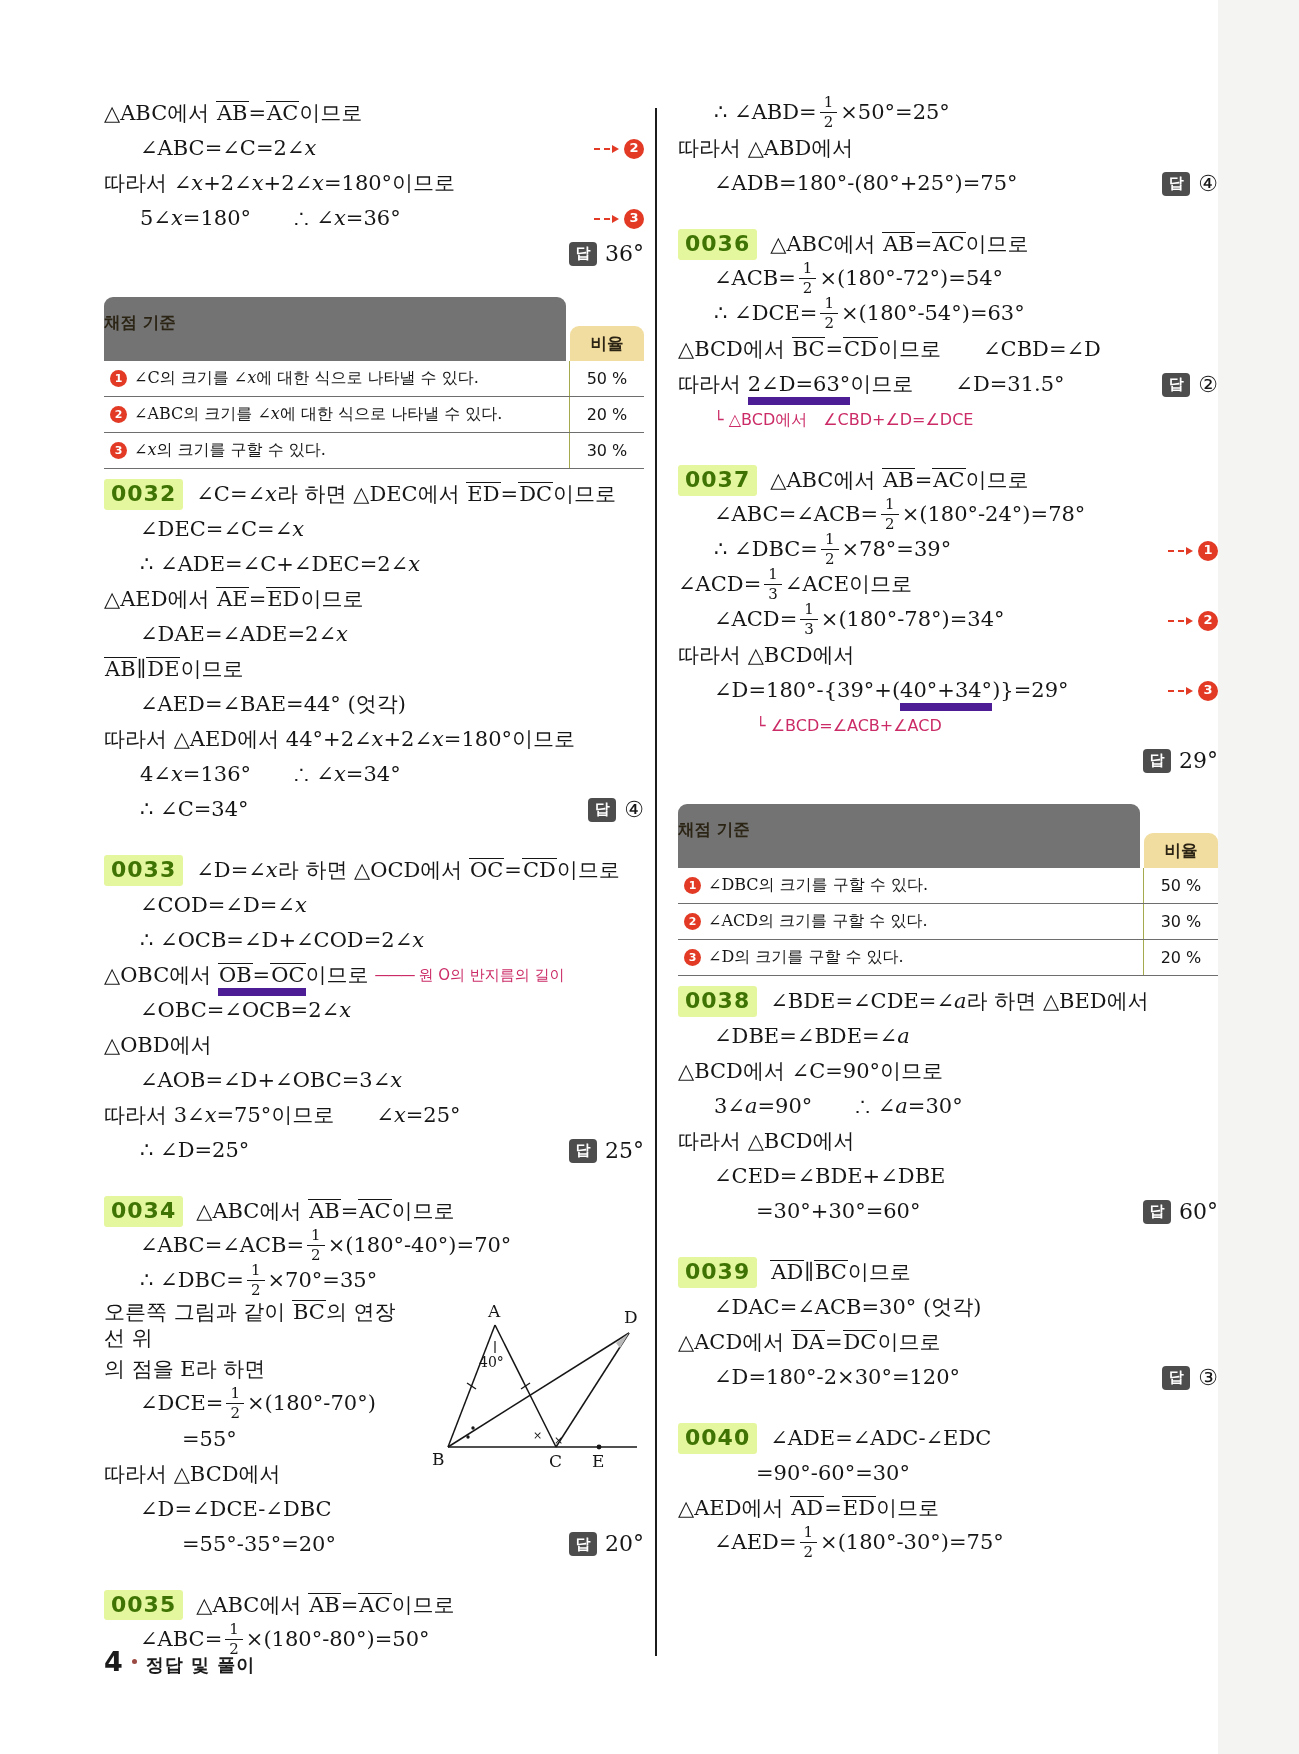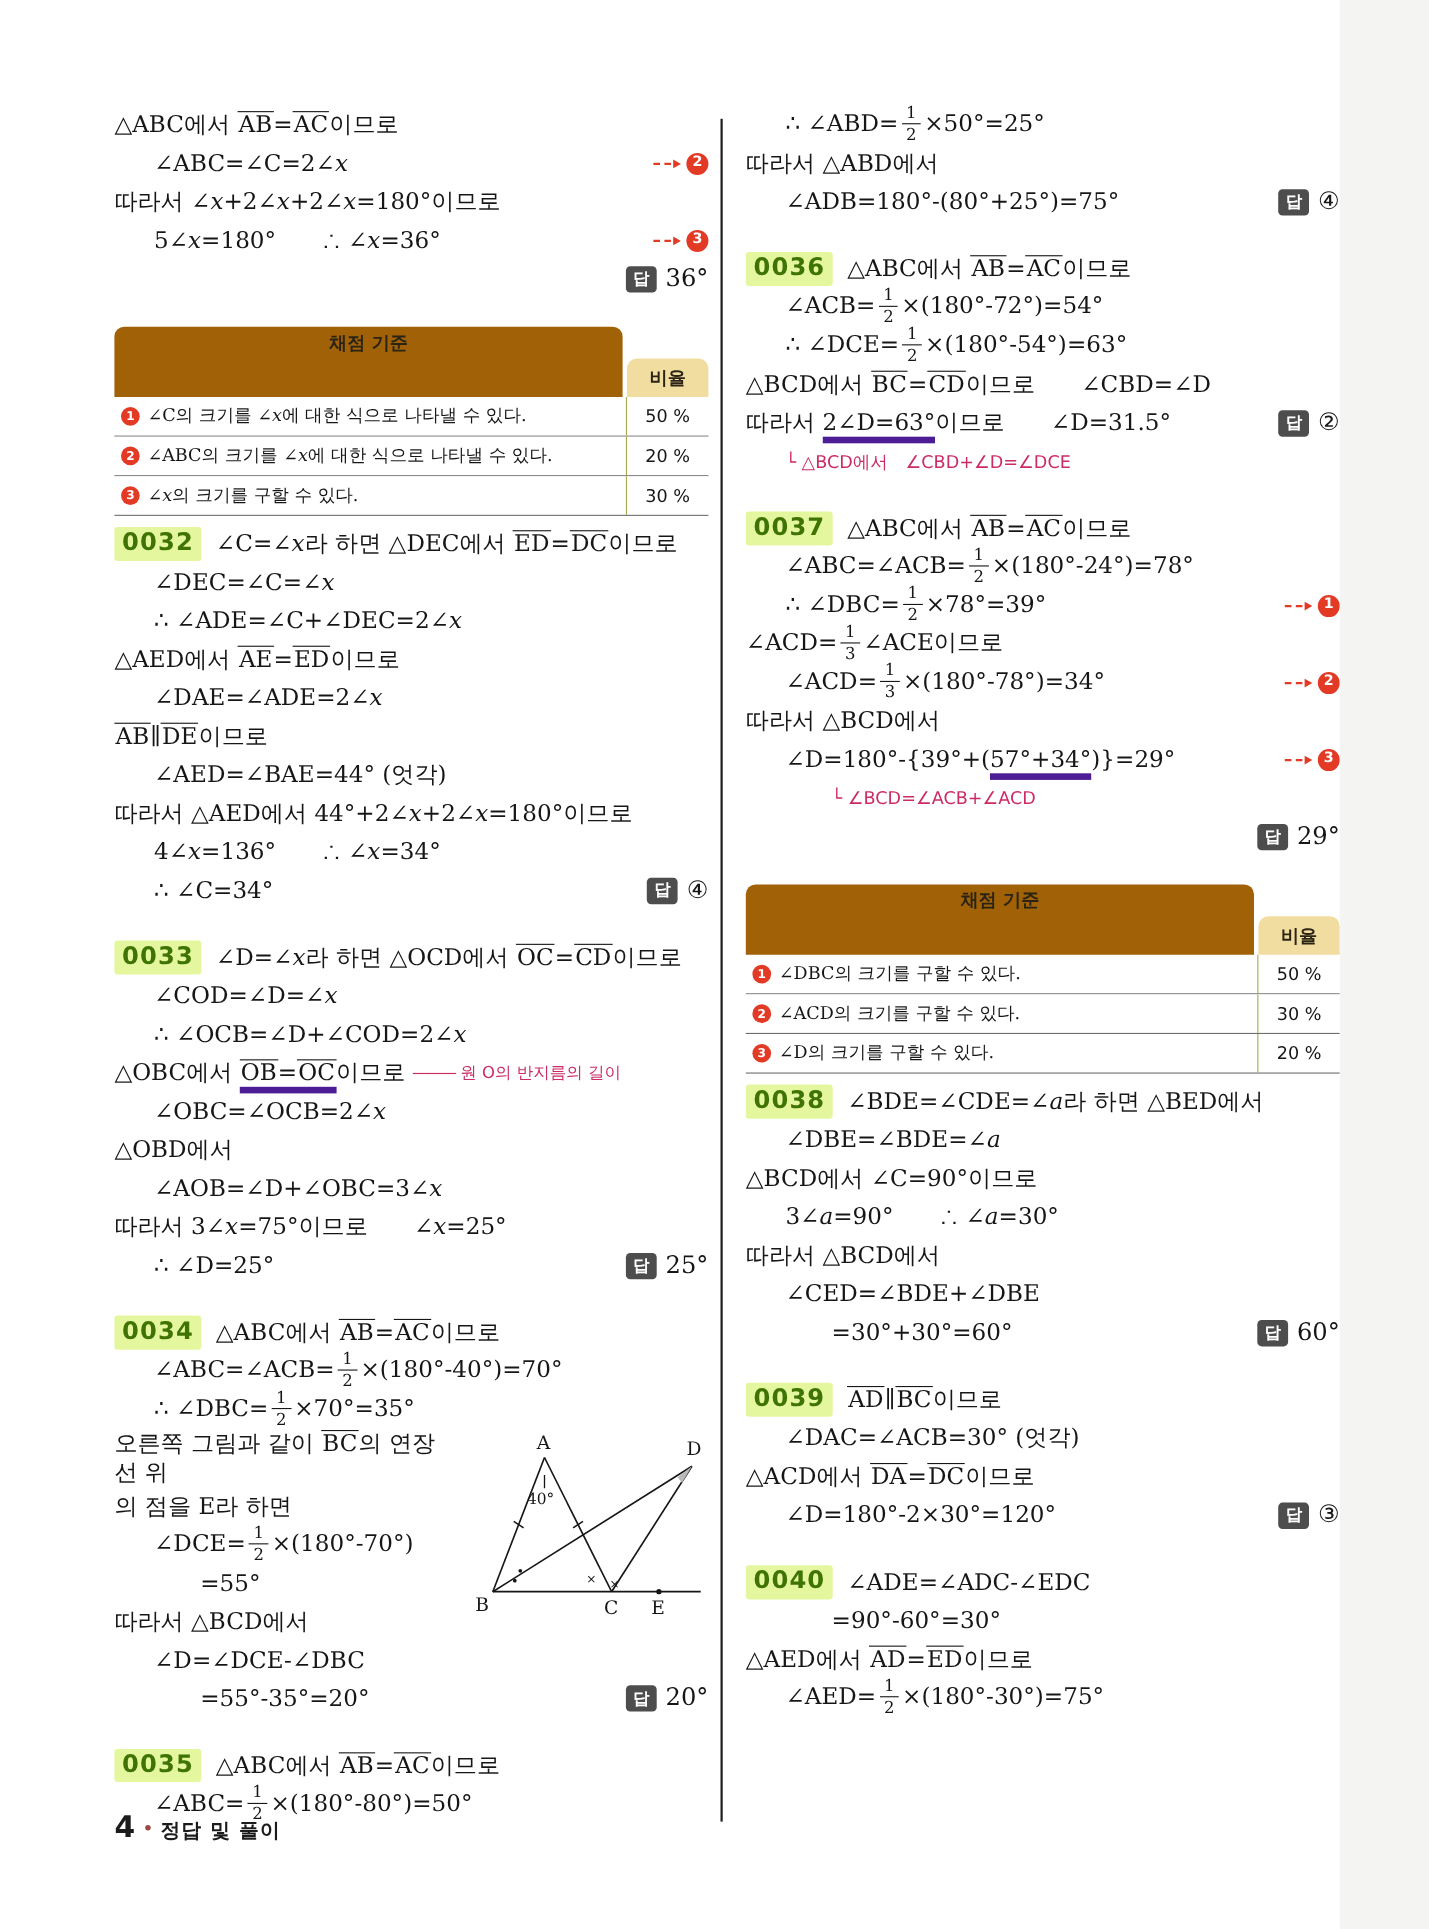--- a/index.html
+++ b/index.html
@@ -20,21 +20,21 @@
   .pnum{font-family:"DejaVu Sans","Liberation Sans",sans-serif;font-weight:800;font-size:22px;
         color:#3f7405;background:#e5f79e;padding:1px 7px 2px;margin-right:13px;border-radius:3px;
         letter-spacing:1px;flex:0 0 auto;}
 
   .ov{display:inline-block;border-top:1.6px solid #161616;padding:0 1px;line-height:1.08;}
   .mi{font-style:italic;}
   .frac{display:inline-flex;flex-direction:column;align-items:center;vertical-align:middle;
         margin:0 3px;line-height:1;position:relative;top:-1px;}
   .fn{font-size:15px;padding:0 4px 2px;}
   .fd{font-size:15px;border-top:1.4px solid #161616;padding:2px 4px 0;}
-  .ul-red{border-bottom:6px solid #4c1d95;padding-bottom:1px;}
+  .ul-red{border-bottom:8px solid #4c1d95;padding-bottom:1px;}
 
   .step{display:inline-flex;align-items:center;flex:0 0 auto;margin-left:8px;}
   .dashline{width:16px;border-top:2px dashed #e23a25;margin-right:2px;}
   .ahead{width:0;height:0;border-left:7px solid #e23a25;border-top:4px solid transparent;
          border-bottom:4px solid transparent;margin-right:5px;}
   .scirc{width:20px;height:20px;border-radius:50%;background:#e23a25;color:#fff;
          font-family:"DejaVu Sans","Liberation Sans",sans-serif;font-weight:700;font-size:13px;
          display:inline-flex;align-items:center;justify-content:center;}
 
   .ansb{display:inline-flex;align-items:center;flex:0 0 auto;margin-left:10px;}
@@ -43,22 +43,22 @@
         display:inline-flex;align-items:center;justify-content:center;margin-right:8px;padding:0 2px;}
   .aval{font-size:22px;}
 
   .note-line{color:#cb2b66;font-size:16px;font-family:"DejaVu Sans","Liberation Sans",sans-serif;}
   .side-note{color:#cb2b66;font-size:15px;font-family:"DejaVu Sans","Liberation Sans",sans-serif;
              margin-left:6px;white-space:nowrap;}
   .side-note::before{content:"———";letter-spacing:-2px;margin-right:5px;color:#cb2b66;}
 
   .crit-table{margin:14px 0 8px;font-family:"DejaVu Sans","Liberation Sans",sans-serif;}
   .crit-head{display:flex;gap:4px;}
-  .hmain{flex:1;background:#a16207;border-radius:9px 9px 0 0;text-align:center;font-weight:700;
-         font-size:16.5px;padding:4px 0 6px;color:#2b2415;}
+  .hmain{flex:1;background:#737373;border-radius:9px 9px 0 0;text-align:left;font-weight:700;
+         font-size:16.5px;padding:15px 0 6px;color:#2b2415;}
   .hpct{width:74px;background:#f2dda0;border-radius:9px 9px 0 0;text-align:center;font-weight:700;
         font-size:16.5px;padding:7px 0 6px;color:#2b2415;margin-top:29px;}
   .crit-row{display:flex;align-items:stretch;border-bottom:1.2px solid #6e6e6e;background:#fff;}
   .crit-row:first-of-type{border-top:1.2px solid #6e6e6e;}
   .rtext{flex:1;display:flex;align-items:center;padding:7px 4px 7px 6px;font-size:16px;
          font-family:"DejaVu Serif","Liberation Serif",serif;}
   .rnum{width:17px;height:17px;border-radius:50%;background:#e23a25;color:#fff;font-size:11px;
         font-weight:700;display:inline-flex;align-items:center;justify-content:center;
         margin-right:7px;flex:0 0 auto;font-family:"DejaVu Sans","Liberation Sans",sans-serif;}
   .rpct{width:74px;border-left:1.4px solid #a6aa4e;display:flex;align-items:center;
@@ -393,21 +393,21 @@
               <span class="dashline"></span>
               <span class="ahead"></span>
               <span class="scirc">2</span>
             </span>
           </div>
           <div class="line ind0">
             <span class="ltext">따라서 △BCD에서</span>
             <span class="fill"></span>
           </div>
           <div class="line ind1">
-            <span class="ltext">∠D=180°-{39°+(<span class="ul-red">57°+34°</span>)}=29°</span>
+            <span class="ltext">∠D=180°-{39°+(<span class="ul-red">40°+34°</span>)}=29°</span>
             <span class="fill"></span>
             <span class="step">
               <span class="dashline"></span>
               <span class="ahead"></span>
               <span class="scirc">3</span>
             </span>
           </div>
           <div class="line ind2">
             <span class="ltext note-line">└ ∠BCD=∠ACB+∠ACD</span>
             <span class="fill"></span>

